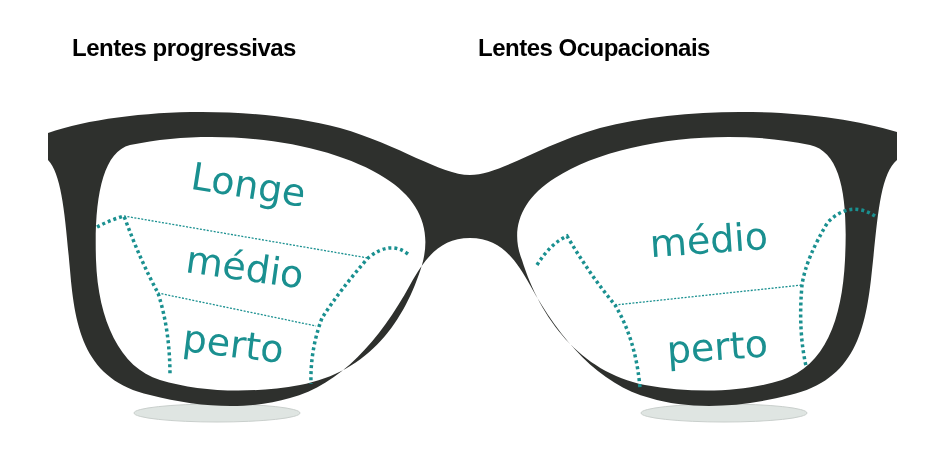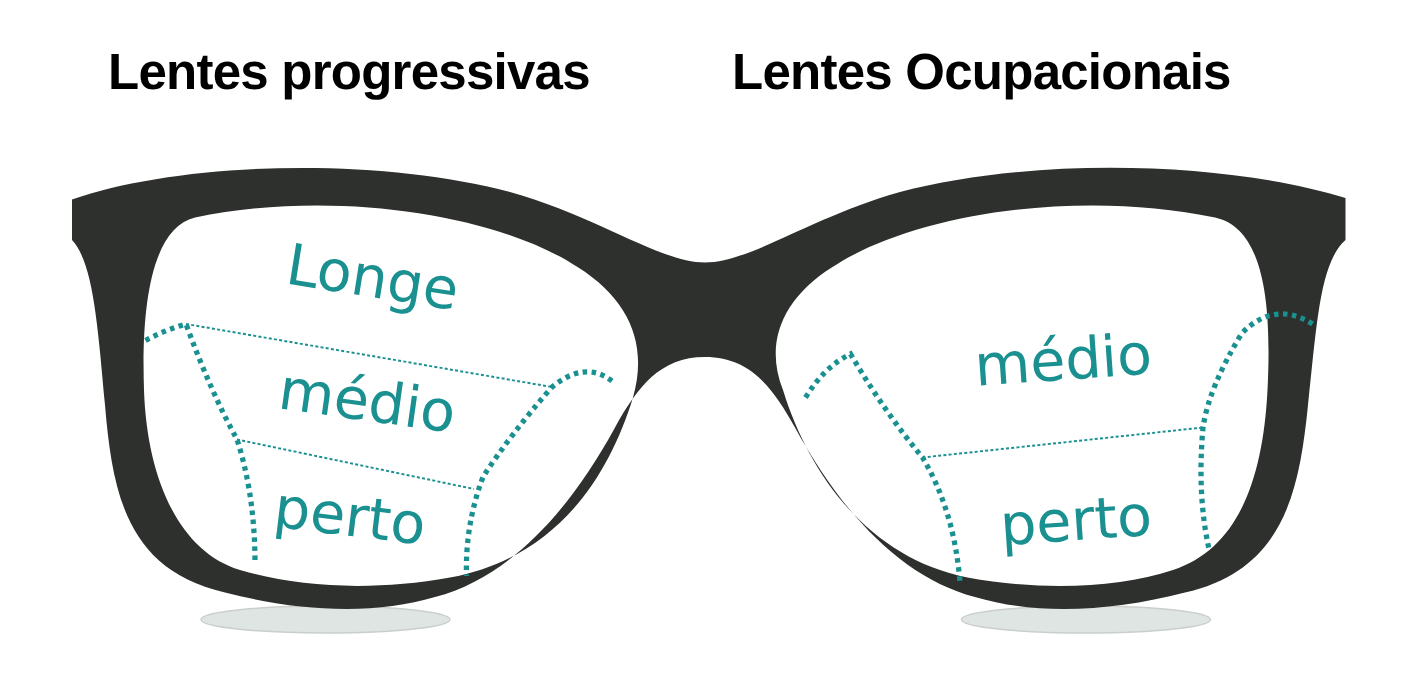--- a/index.html
+++ b/index.html
@@ -12,28 +12,28 @@
       height: 449px;
       position: relative;
       overflow: hidden;
       font-family: "Liberation Sans", "DejaVu Sans", sans-serif;
     }
     .heading {
       position: absolute;
       top: 26px;
       font-family: "Liberation Sans", "DejaVu Sans", sans-serif;
       font-weight: bold;
-      font-size: 34px;
+      font-size: 24px;
       letter-spacing: -0.5px;
       color: #000000;
       white-space: nowrap;
       line-height: 44px;
     }
     #heading-left { left: 72px; }
-    #heading-right { left: 488px; }
+    #heading-right { left: 478px; }
     svg.glasses {
       position: absolute;
       left: 0;
       top: 0;
     }
     .zone-label {
       font-family: "DejaVu Sans", "Liberation Sans", sans-serif;
       font-weight: normal;
     }
   </style>

